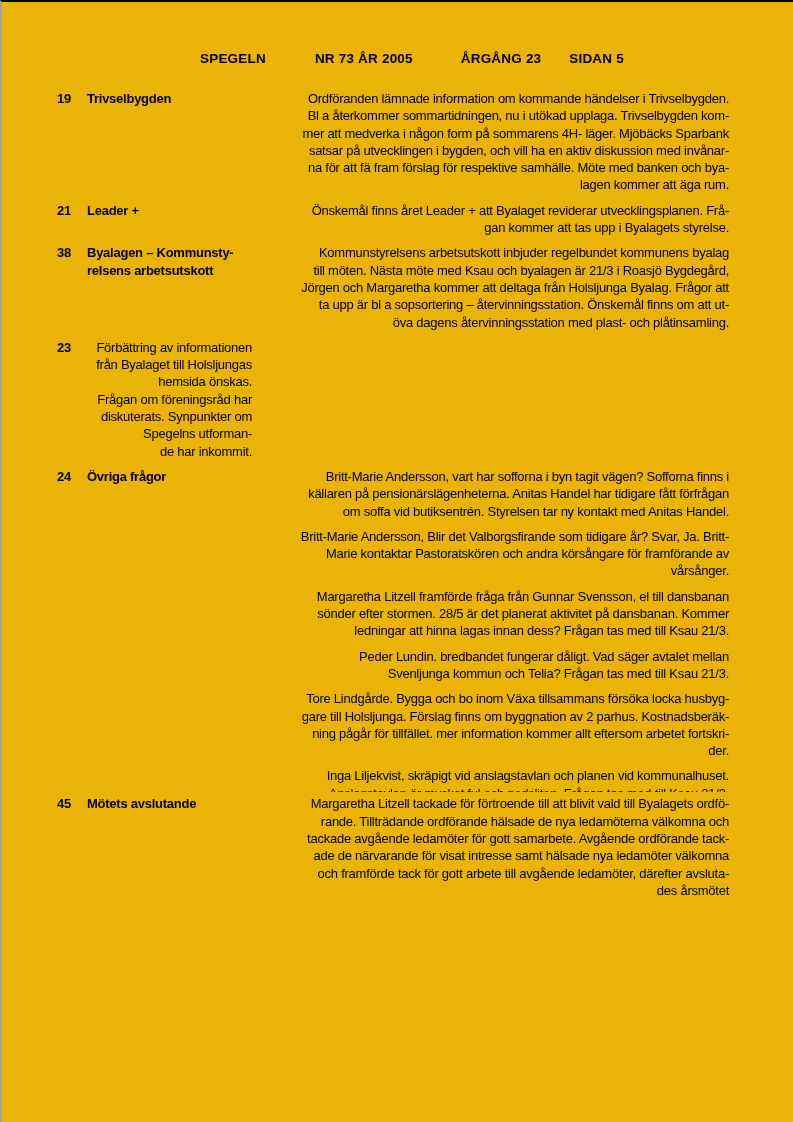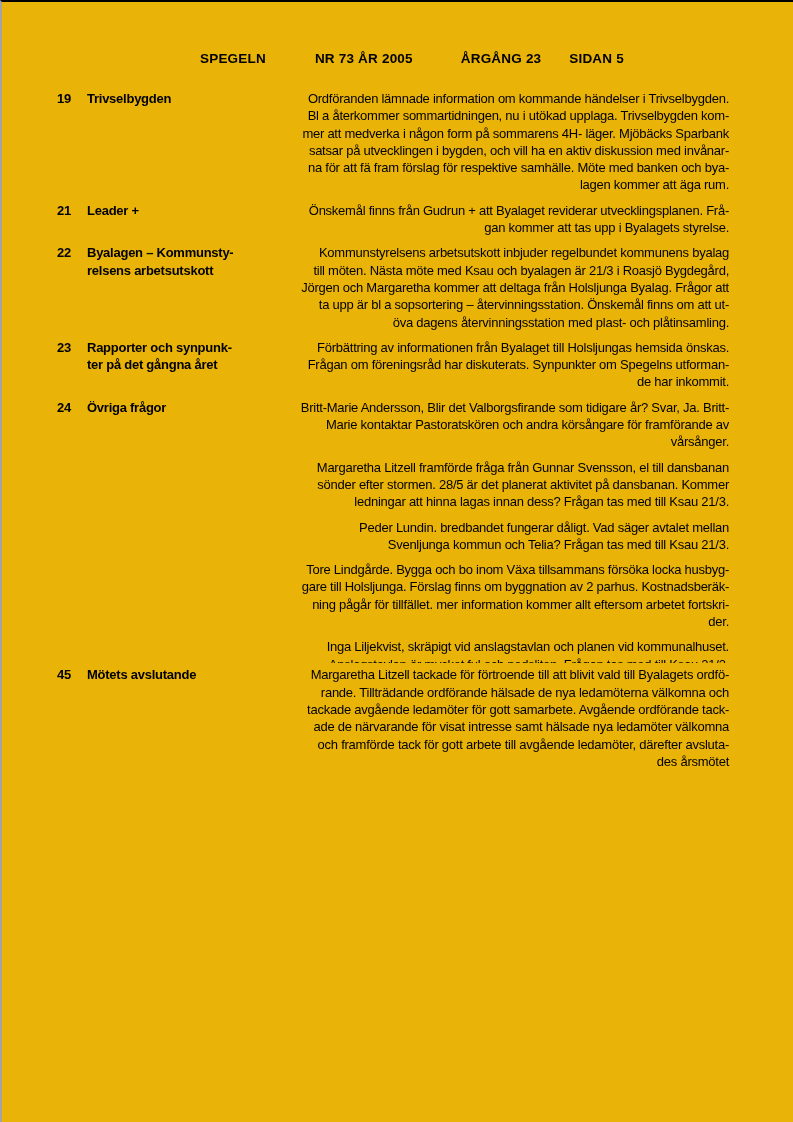--- a/index.html
+++ b/index.html
@@ -90,53 +90,54 @@
 na för att fä fram förslag för respektive samhälle. Möte med banken och bya-
 lagen kommer att äga rum.</p>
         </div>
   </section>
 
 
   <section class="item-row">
     <div class="item-number">21</div>
     <div class="item-title">Leader +</div>
     <div class="item-paragraphs">
-          <p class="para">Önskemål finns från Gudrun + att Byalaget reviderar utvecklingsplanen. Frå-
+          <p class="para">Önskemål finns året Leader + att Byalaget reviderar utvecklingsplanen. Frå-
 gan kommer att tas upp i Byalagets styrelse.</p>
         </div>
   </section>
 
   <section class="item-row">
-    <div class="item-number">22</div>
+    <div class="item-number">38</div>
     <div class="item-title">Byalagen – Kommunsty-
 relsens arbetsutskott</div>
     <div class="item-paragraphs">
           <p class="para">Kommunstyrelsens arbetsutskott inbjuder regelbundet kommunens byalag
 till möten. Nästa möte med Ksau och byalagen är 21/3 i Roasjö Bygdegård,
 Jörgen och Margaretha kommer att deltaga från Holsljunga Byalag. Frågor att
 ta upp är bl a sopsortering – återvinningsstation. Önskemål finns om att ut-
 öva dagens återvinningsstation med plast- och plåtinsamling.</p>
         </div>
   </section>
 
   <section class="item-row">
     <div class="item-number">23</div>
-    <div class="item-title">Rapporter och synpunk-
-ter på det gångna året</div>
     <div class="item-paragraphs">
           <p class="para">Förbättring av informationen från Byalaget till Holsljungas hemsida önskas.
 Frågan om föreningsråd har diskuterats. Synpunkter om Spegelns utforman-
 de har inkommit.</p>
         </div>
   </section>
 
   <section class="item-row">
     <div class="item-number">24</div>
     <div class="item-title">Övriga frågor</div>
     <div class="item-paragraphs">
+          <p class="para">Britt-Marie Andersson, vart har sofforna i byn tagit vägen? Sofforna finns i
+källaren på pensionärslägenheterna. Anitas Handel har tidigare fått förfrågan
+om soffa vid butiksentrén. Styrelsen tar ny kontakt med Anitas Handel.</p>
           <p class="para">Britt-Marie Andersson, Blir det Valborgsfirande som tidigare år? Svar, Ja. Britt-
 Marie kontaktar Pastoratskören och andra körsångare för framförande av
 vårsånger.</p>
           <p class="para">Margaretha Litzell framförde fråga från Gunnar Svensson, el till dansbanan
 sönder efter stormen. 28/5 är det planerat aktivitet på dansbanan. Kommer
 ledningar att hinna lagas innan dess? Frågan tas med till Ksau 21/3.</p>
           <p class="para">Peder Lundin. bredbandet fungerar dåligt. Vad säger avtalet mellan
 Svenljunga kommun och Telia? Frågan tas med till Ksau 21/3.</p>
           <p class="para">Tore Lindgårde. Bygga och bo inom Växa tillsammans försöka locka husbyg-
 gare till Holsljunga. Förslag finns om byggnation av 2 parhus. Kostnadsberäk-

